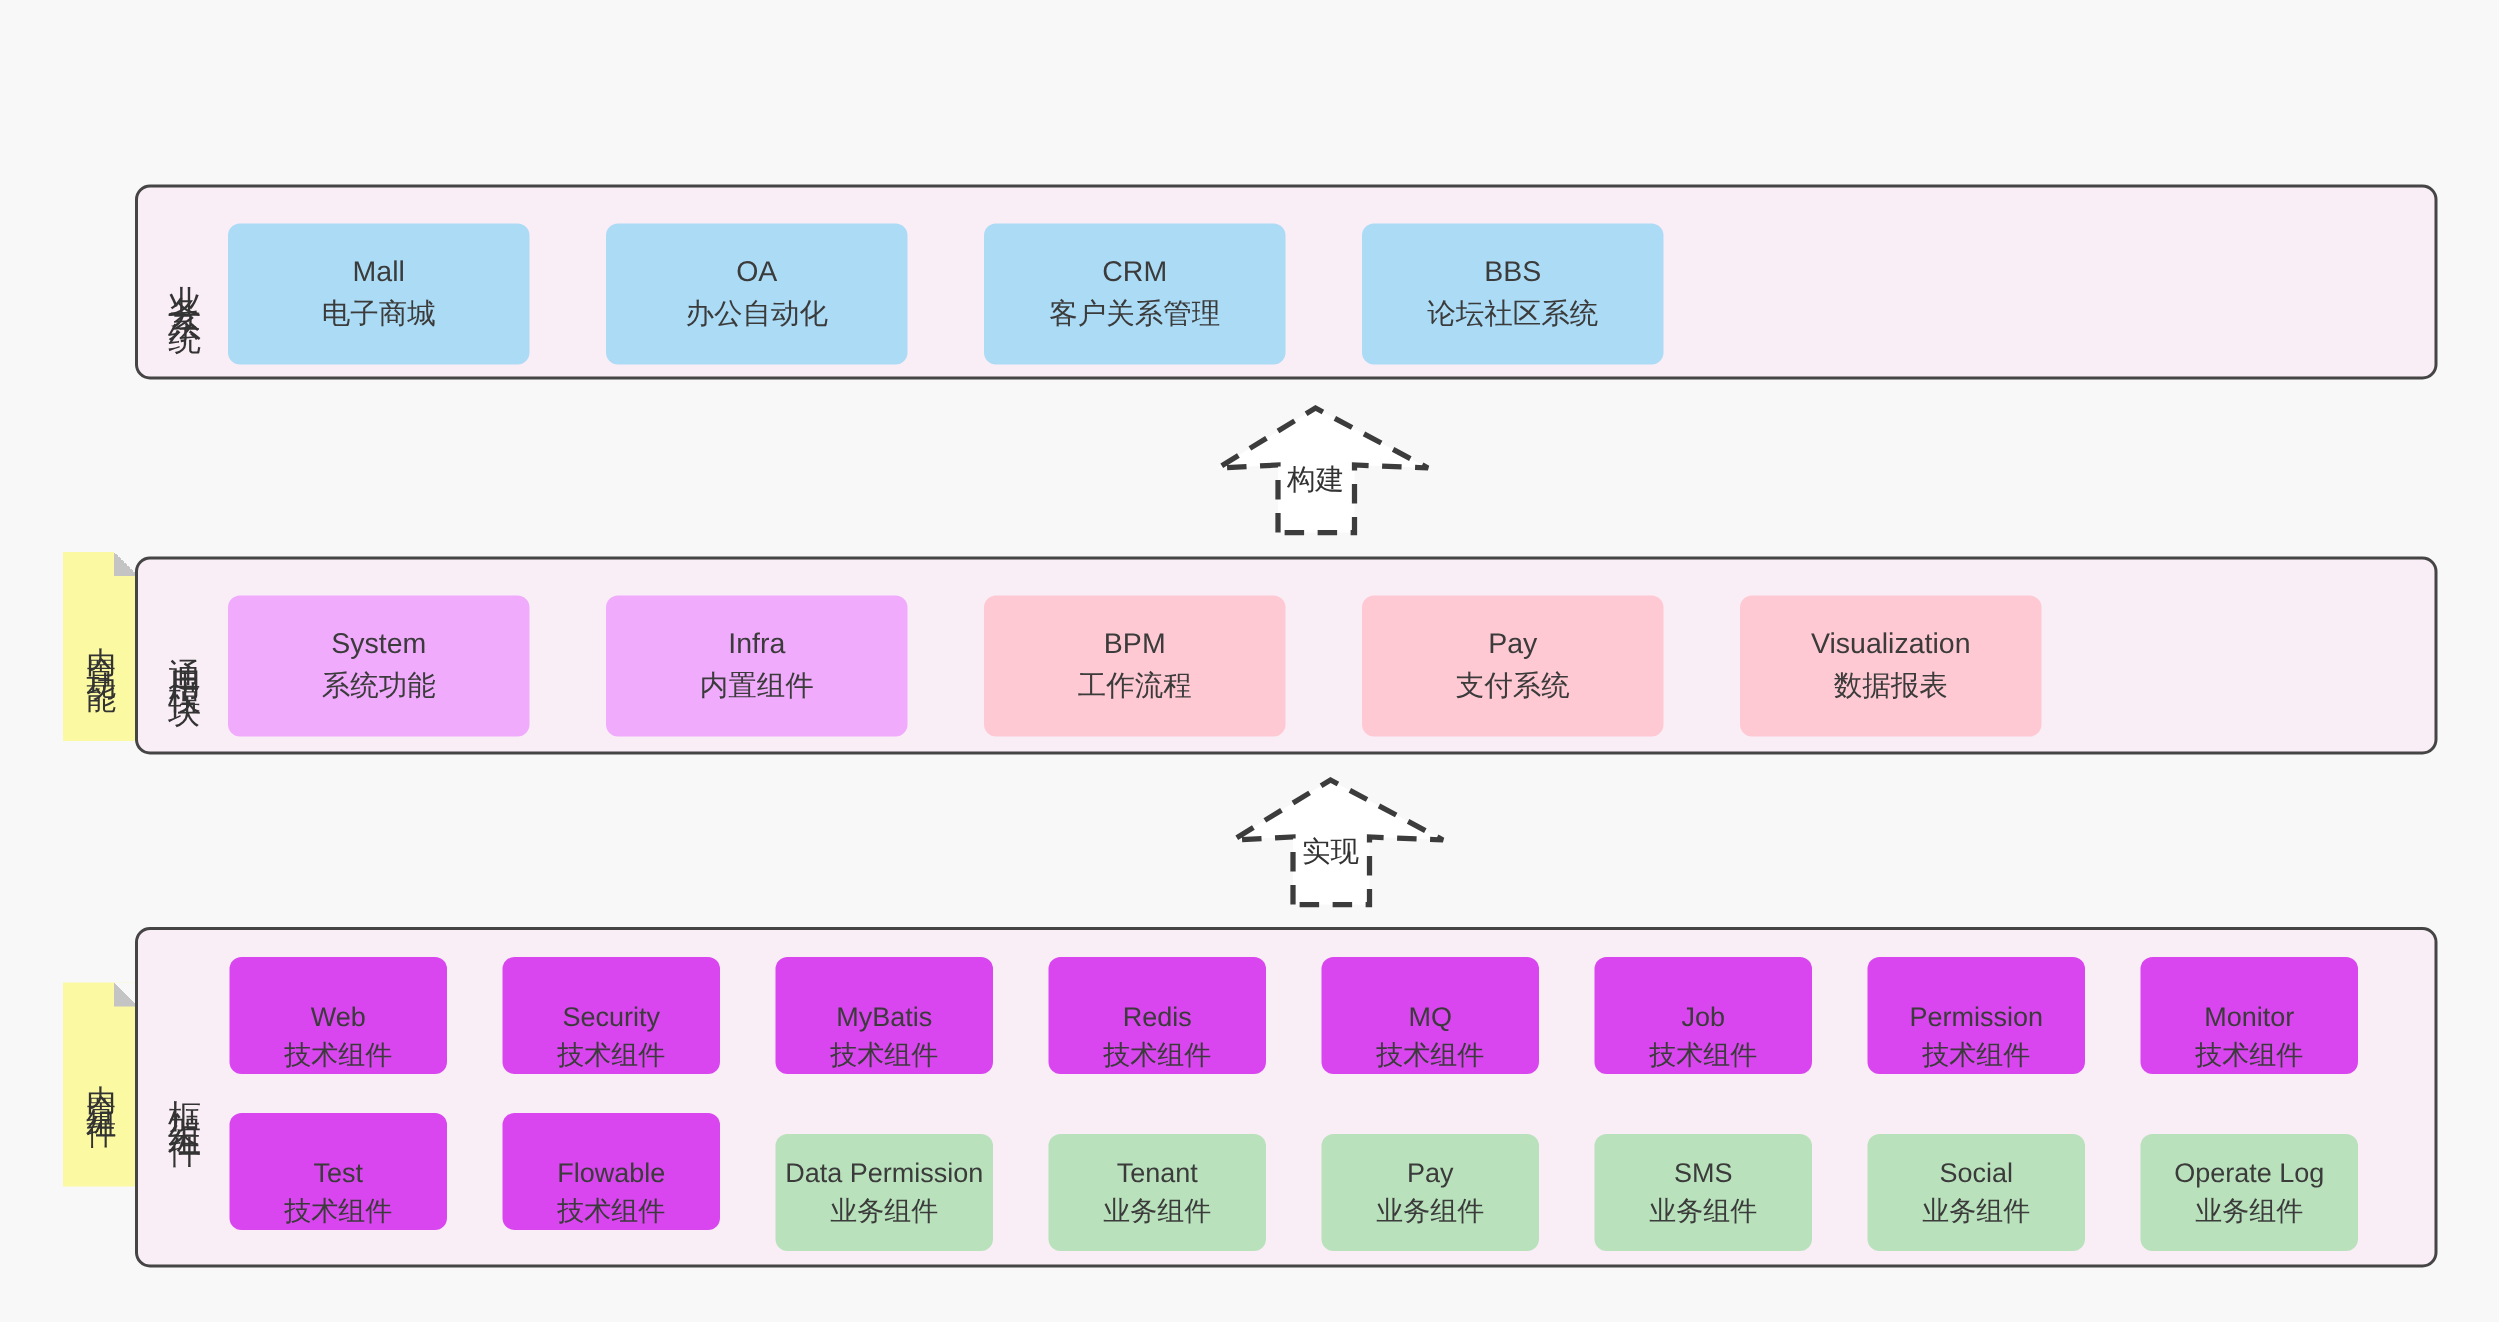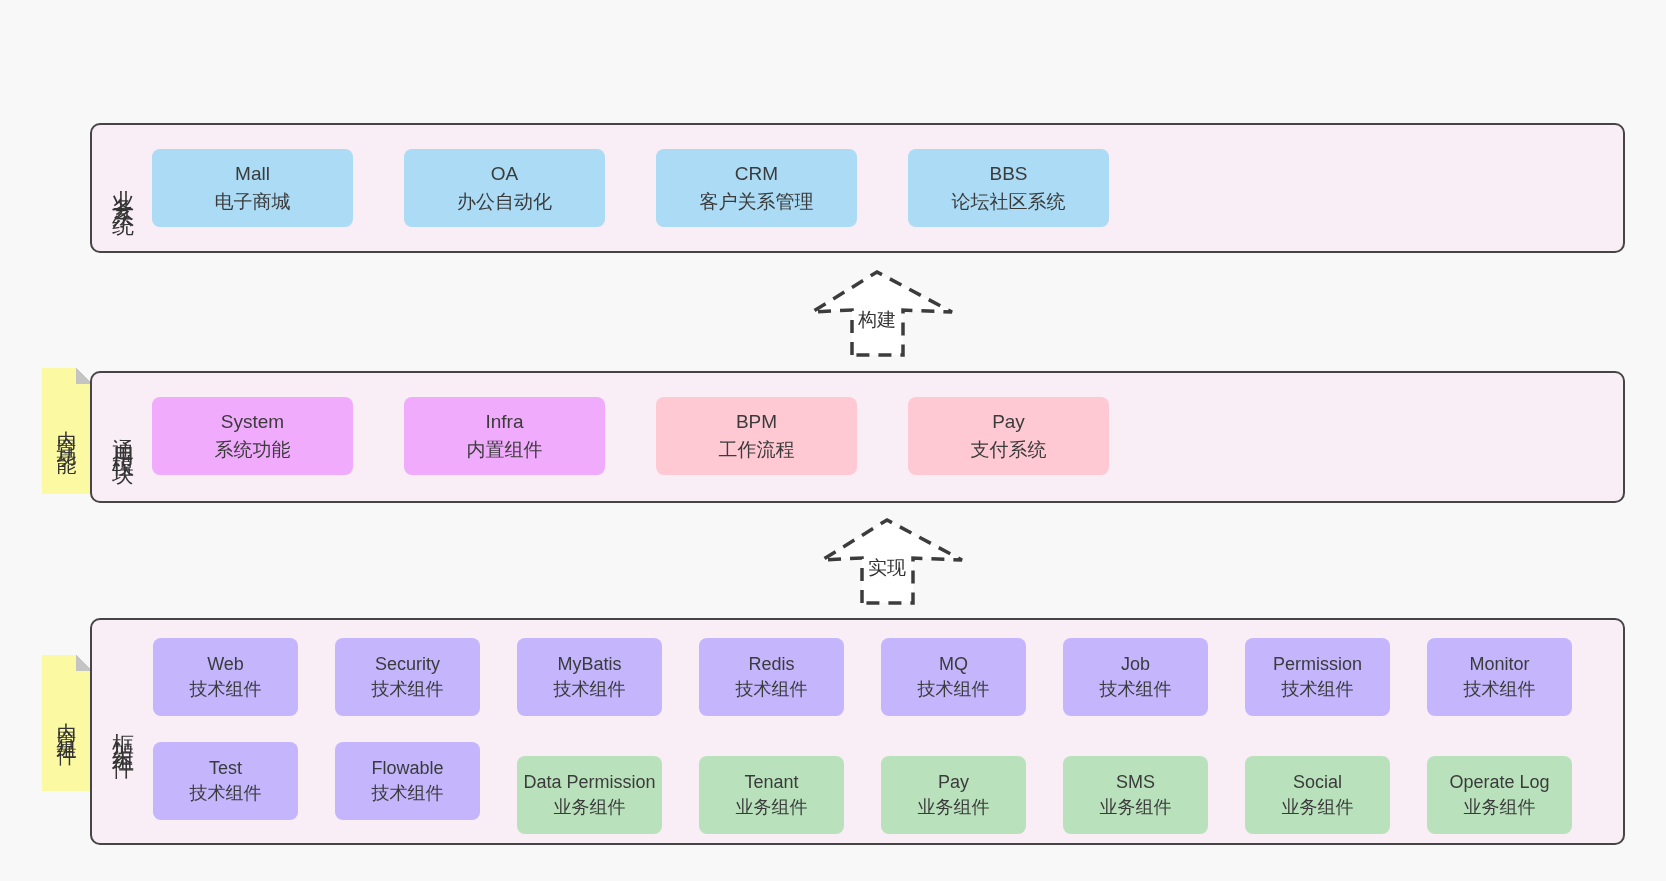--- a/index.html
+++ b/index.html
@@ -16,31 +16,31 @@
   .panel-components{top:618px;height:227px;}
   .vlabel{
     position:absolute;left:20px;top:50%;transform:translateY(-50%);
     writing-mode:vertical-rl;text-orientation:upright;
     font-size:22px;letter-spacing:8px;line-height:1;color:#333;white-space:nowrap;
   }
   .boxrow{position:absolute;left:60px;top:24px;display:flex;gap:51px;}
   .boxrow-g1{position:absolute;left:61px;top:18px;display:flex;gap:37px;}
   .boxrow-g2{position:absolute;left:61px;top:122px;display:flex;gap:37px;}
   .box{
-    width:201px;height:78px;border-radius:8px;flex:0 0 auto;
+    width:201px;height:94px;border-radius:8px;flex:0 0 auto;
     display:flex;flex-direction:column;align-items:center;justify-content:center;
     text-align:center;
   }
   .box .t,.box .s{font-size:19px;line-height:28px;}
   .gbox{width:145px;height:78px;padding:0 4px;box-sizing:border-box;}
   .gbox .t,.gbox .s{font-size:18px;line-height:25px;}
   .blue{background:#abdbf5;}
   .red{background:#f0abfc;}
   .pink{background:#fec9d3;}
-  .green{background:#c4b5fd;}
+  .green{background:#d946ef;justify-content:flex-end;}
   .lightgreen{background:#b9e2bc;margin-top:14px;}
   .sticky{
     position:absolute;left:42px;width:50px;background:#fbf9a1;z-index:1;
   }
   .sticky-modules{top:368px;height:126px;}
   .sticky-components{top:655px;height:136px;}
   .fold{
     position:absolute;top:0;right:0;width:16px;height:16px;
     background:linear-gradient(225deg,#f8f8f8 0 50%,#c4c4c4 50% 100%);
   }
@@ -99,20 +99,24 @@
       <div class="t">Infra</div>
       <div class="s">内置组件</div>
     </div>
     <div class="box pink">
       <div class="t">BPM</div>
       <div class="s">工作流程</div>
     </div>
     <div class="box pink">
       <div class="t">Pay</div>
       <div class="s">支付系统</div>
+    </div>
+    <div class="box pink">
+      <div class="t">Visualization</div>
+      <div class="s">数据报表</div>
     </div>
   </div>
 </div>
 
 <svg class="arrow" style="left:820px;top:512px" width="144" height="94" viewBox="0 0 144 94">
   <polygon points="42,91 42,46 2,48 67,8 142,48 93,46 93,91"></polygon>
   <text x="67" y="62" text-anchor="middle">实现</text>
 </svg>
 
 <div class="sticky sticky-components">

